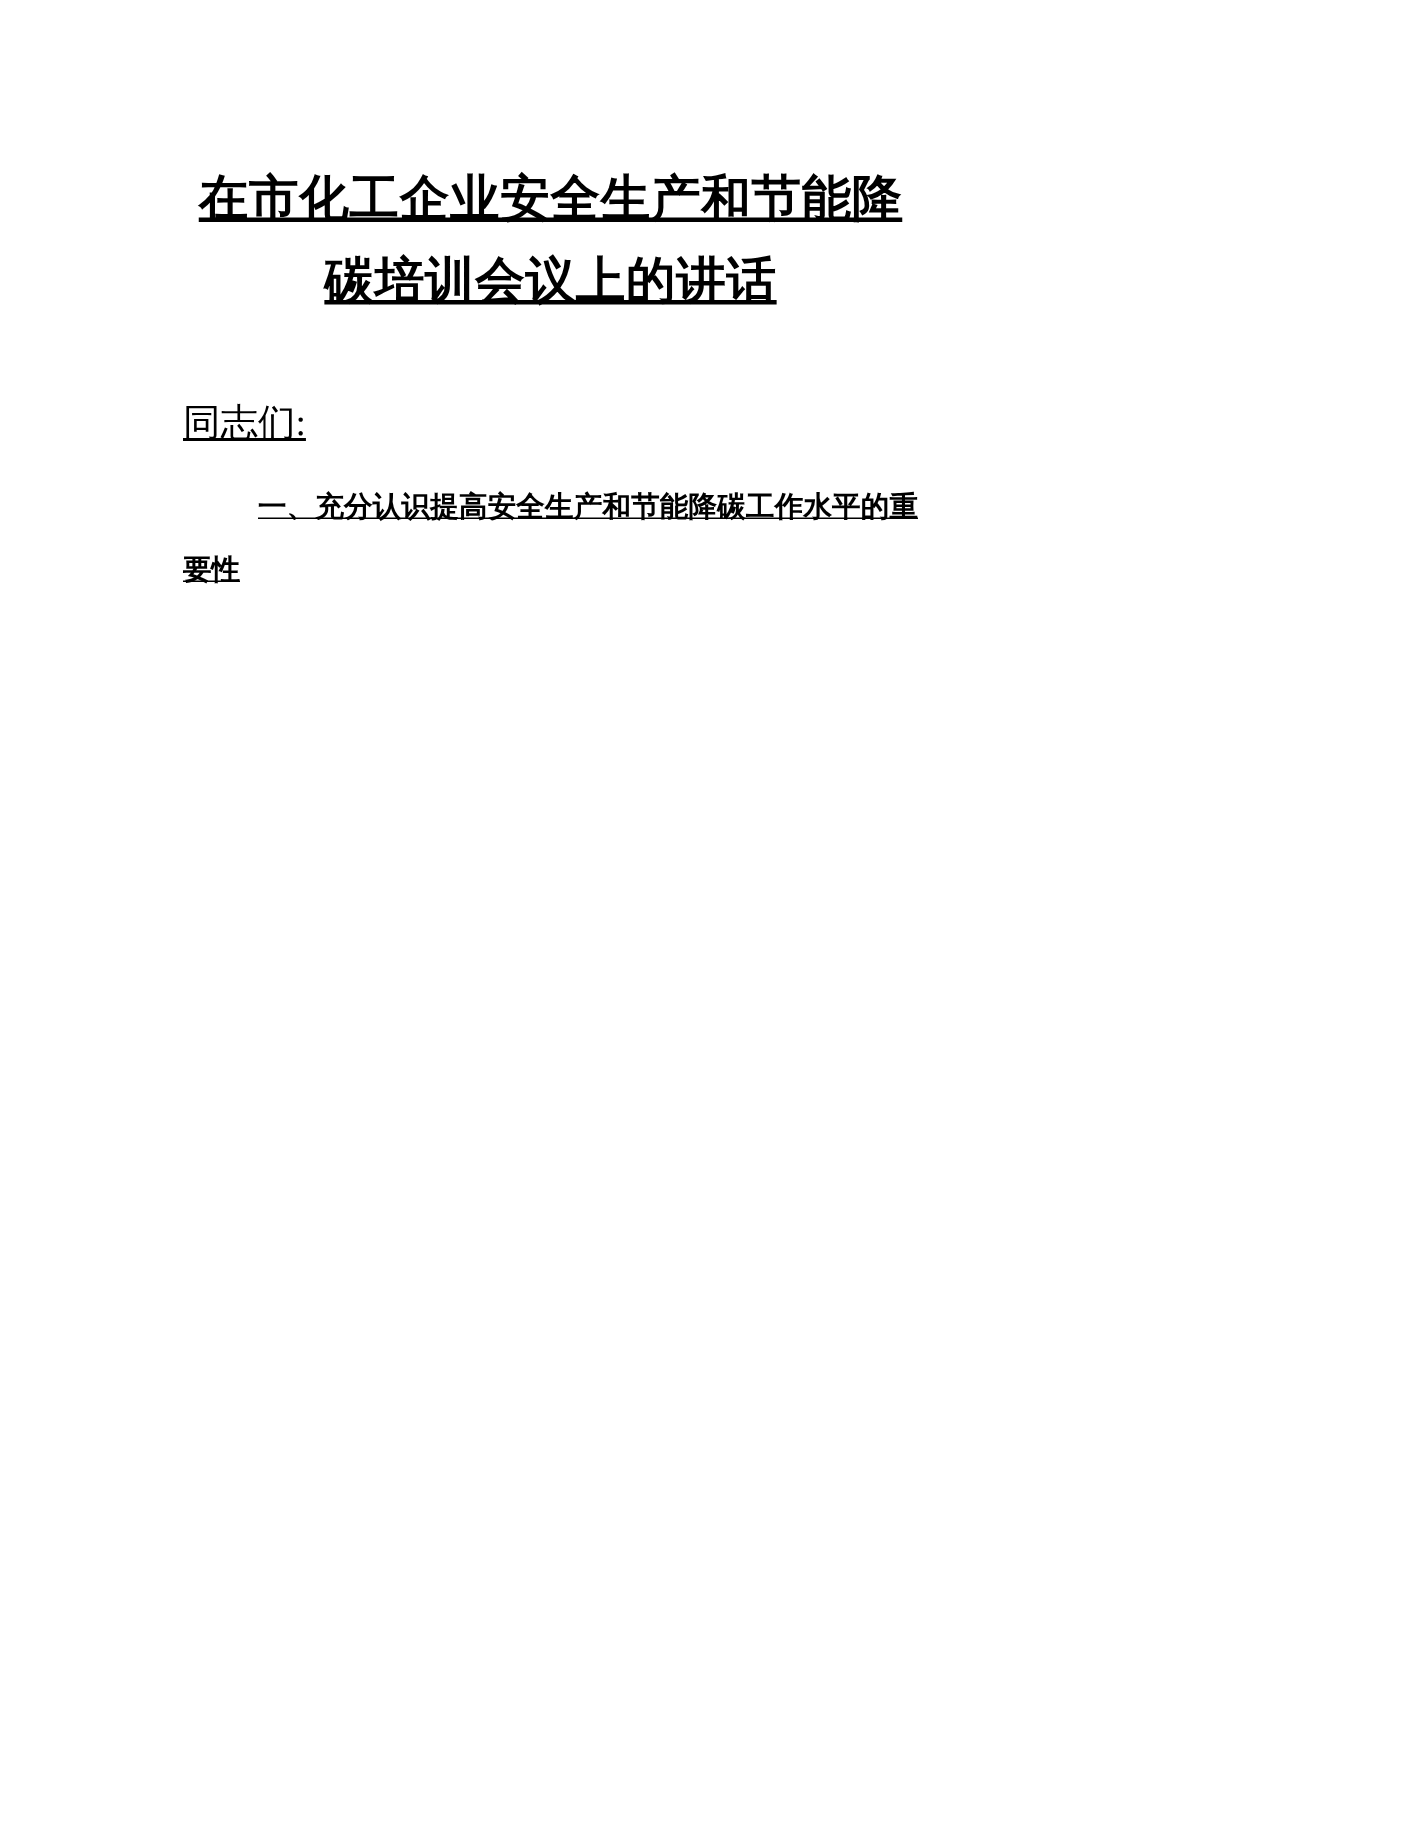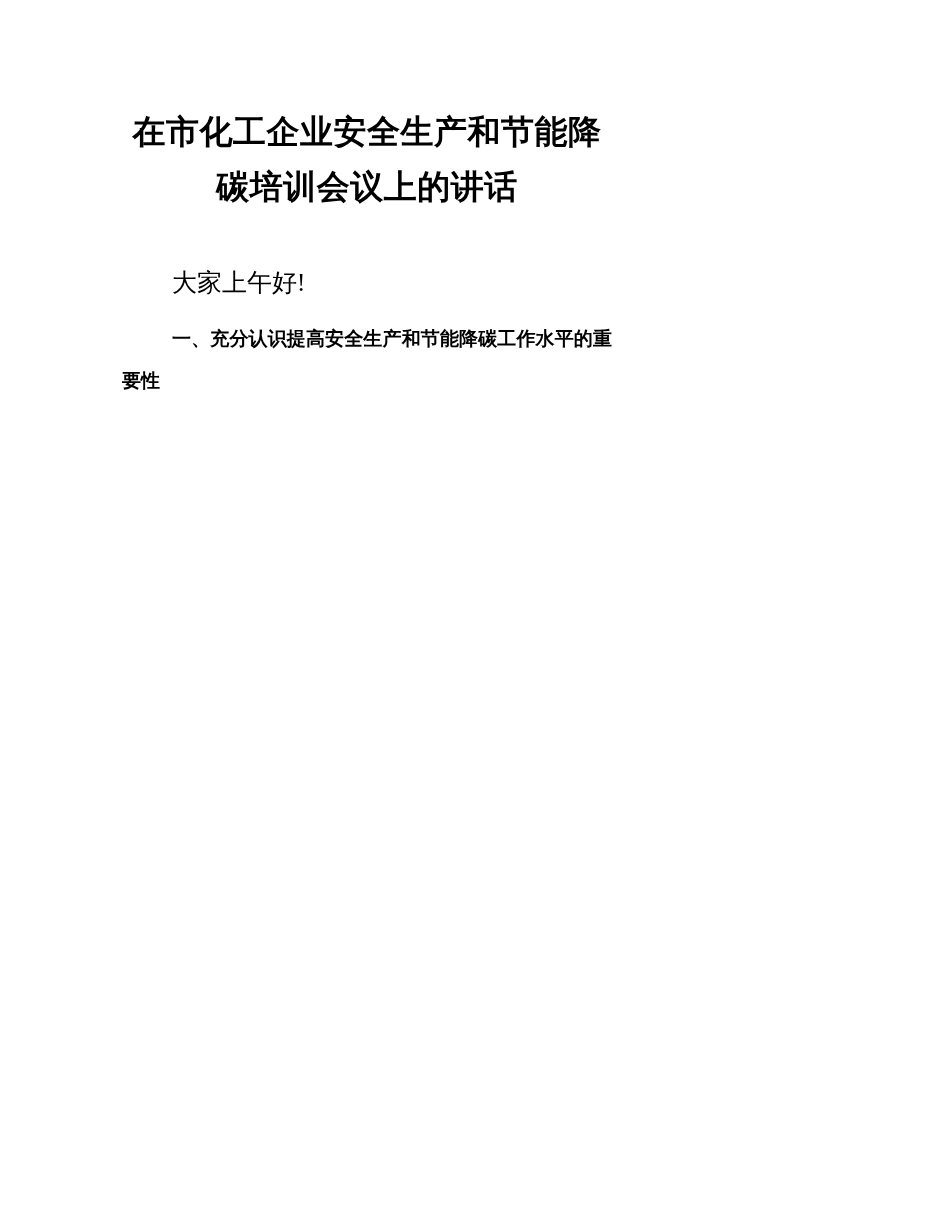--- a/index.html
+++ b/index.html
@@ -12,20 +12,21 @@
     height: 1230px;
     overflow: hidden;
     color: #000000;
   }
   .page {
     box-sizing: border-box;
     width: 752px;
     height: 1230px;
     padding: 104px 140px 0 122px;
     background: #ffffff;
+    text-decoration: underline;
   }
   .doc-title {
     font-family: "Liberation Sans", "DejaVu Sans", sans-serif;
     font-weight: 700;
     font-size: 33px;
     line-height: 55px;
     text-align: center;
     letter-spacing: 0.5px;
     margin: 0 0 48px 0;
     color: #000000;
@@ -54,20 +55,20 @@
     color: #000000;
   }
 </style>
 </head>
 <body>
 
 <div class="page">
 
   <h1 class="doc-title">在市化工企业安全生产和节能降碳培训会议上的讲话</h1>
 
+  <p class="para no-indent">同志们:</p>
 
-  <p class="para">大家上午好!</p>
 
 
 
   <h2 class="section-heading">一、充分认识提高安全生产和节能降碳工作水平的重要性</h2>
 
 </div>
 
 </body></html>

